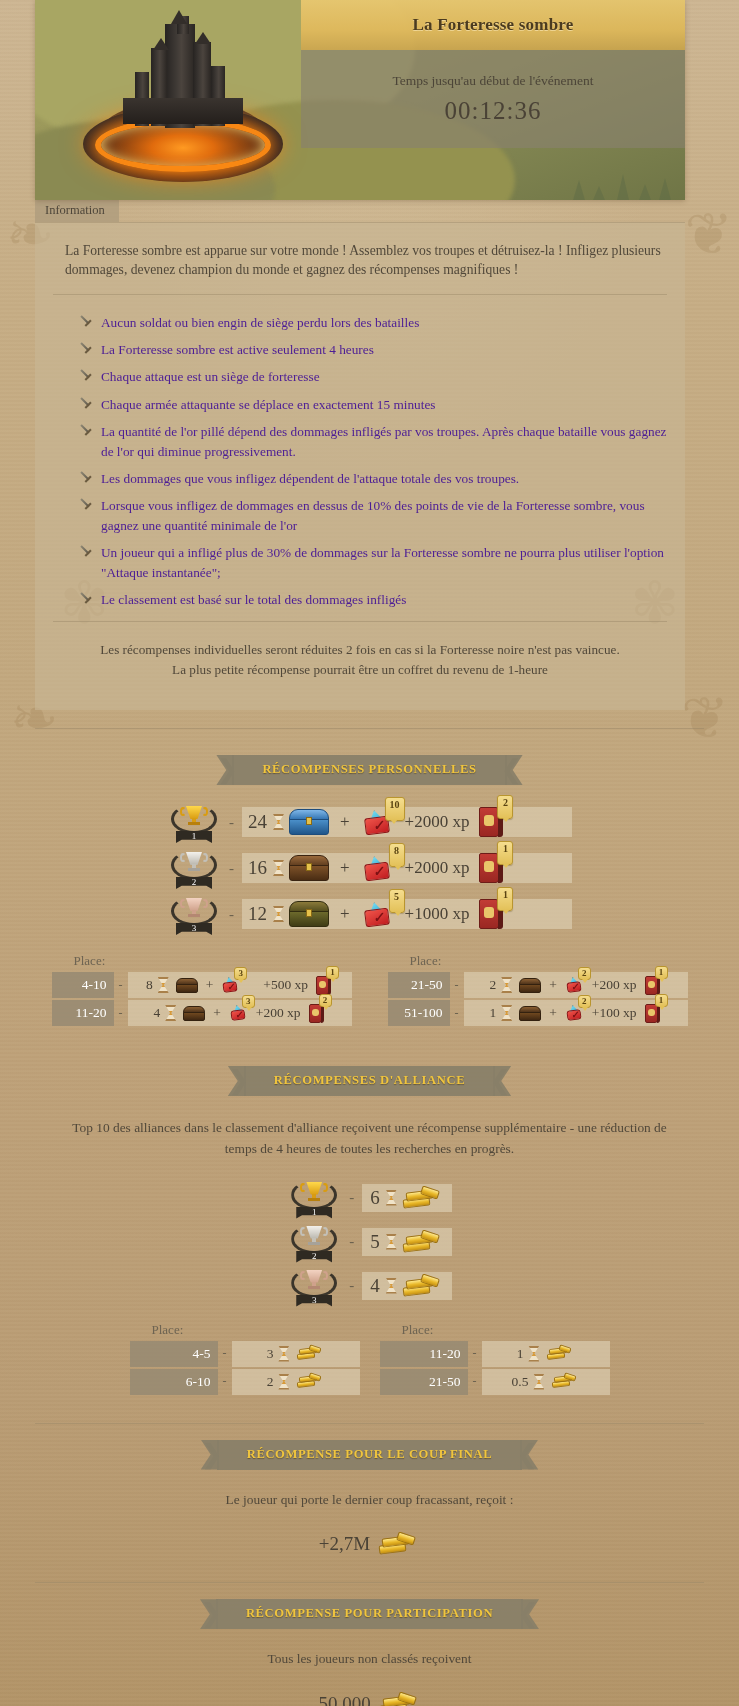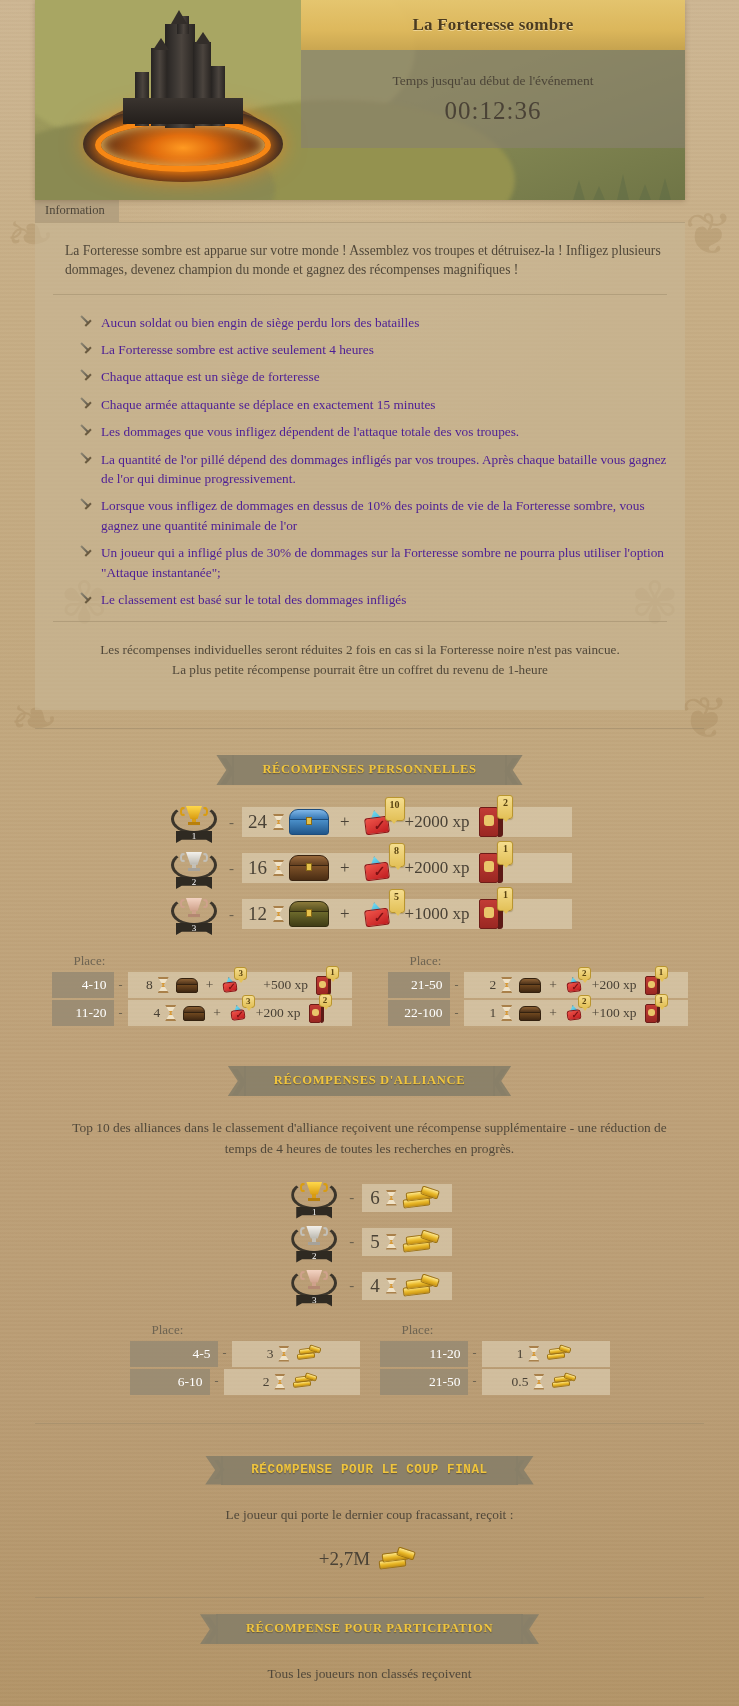--- a/index.html
+++ b/index.html
@@ -444,25 +444,25 @@
             <i></i>
             <b></b>
           </span><span>Chaque attaque est un siège de forteresse</span></li>
       <li><span class="sword">
             <i></i>
             <b></b>
           </span><span>Chaque armée attaquante se déplace en exactement 15 minutes</span></li>
       <li><span class="sword">
             <i></i>
             <b></b>
-          </span><span>Les dommages que vous infligez dépendent de l'attaque totale des vos troupes.</span></li>
+          </span><span>La quantité de l'or pillé dépend des dommages infligés par vos troupes. Après chaque bataille vous gagnez de l'or qui diminue progressivement.</span></li>
       <li><span class="sword">
             <i></i>
             <b></b>
-          </span><span>La quantité de l'or pillé dépend des dommages infligés par vos troupes. Après chaque bataille vous gagnez de l'or qui diminue progressivement.</span></li>
+          </span><span>Les dommages que vous infligez dépendent de l'attaque totale des vos troupes.</span></li>
       <li><span class="sword">
             <i></i>
             <b></b>
           </span><span>Lorsque vous infligez de dommages en dessus de 10% des points de vie de la Forteresse sombre, vous gagnez une quantité minimale de l'or</span></li>
       <li><span class="sword">
             <i></i>
             <b></b>
           </span><span>Un joueur qui a infligé plus de 30% de dommages sur la Forteresse sombre ne pourra plus utiliser l'option "Attaque instantanée";</span></li>
       <li><span class="sword">
             <i></i>
@@ -681,21 +681,21 @@
           <span class="ico book book-sm with-badge" style="margin-left:6px;">
             <i class="cover"></i>
               <i class="spine"></i>
               <i class="crest"></i>
             <span class="badge-sm">1</span>
           </span>
         </div>
       </div>
 
       <div class="place-row">
-        <div class="place-key">22-100</div>
+        <div class="place-key">51-100</div>
         <span class="place-dash">-</span>
         <div class="place-val">
           <span>1</span>
           <span class="ico hourglass"></span>
           <span class="ico chest-sm">
               <i class="lid"></i>
               <i class="body"></i>
             </span>
           <span style="margin:0 4px;">+</span>
           <span class="ico gem gem-sm with-badge">
@@ -808,21 +808,21 @@
           <span>3</span>
           <span class="ico hourglass"></span>
           <span class="ico gold gold-sm">
               <i class="bar b1"></i>
               <i class="bar b2"></i>
               <i class="bar b3"></i>
             </span>
         </div>
       </div>
       <div class="place-row">
-        <div class="place-key" style="width:80px;">6-10</div>
+        <div class="place-key" style="width:88px;">6-10</div>
         <span class="place-dash">-</span>
         <div class="place-val">
           <span>2</span>
           <span class="ico hourglass"></span>
           <span class="ico gold gold-sm">
               <i class="bar b1"></i>
               <i class="bar b2"></i>
               <i class="bar b3"></i>
             </span>
         </div>
@@ -855,21 +855,21 @@
               <i class="bar b2"></i>
               <i class="bar b3"></i>
             </span>
         </div>
       </div>
     </div>
   </div>
 
   
   <div class="sect-divider" style="margin-top:26px;"></div>
-  <div class="ribbon-row" style="margin-top:32px;font-family:Liberation Mono, monospace;">
+  <div class="ribbon-row" style="margin-top:16px;">
     <span class="chev l">❯</span>
     <div class="ribbon">RÉCOMPENSE POUR LE COUP FINAL</div>
     <span class="chev r">❮</span>
   </div>
   <div class="para" style="margin-top:20px;">Le joueur qui porte le dernier coup fracassant, reçoit :</div>
   <div class="final-amount">
     <span class="final-strip">
       <span>+2,7M</span>
       <span class="ico gold">
           <i class="bar b1"></i>

